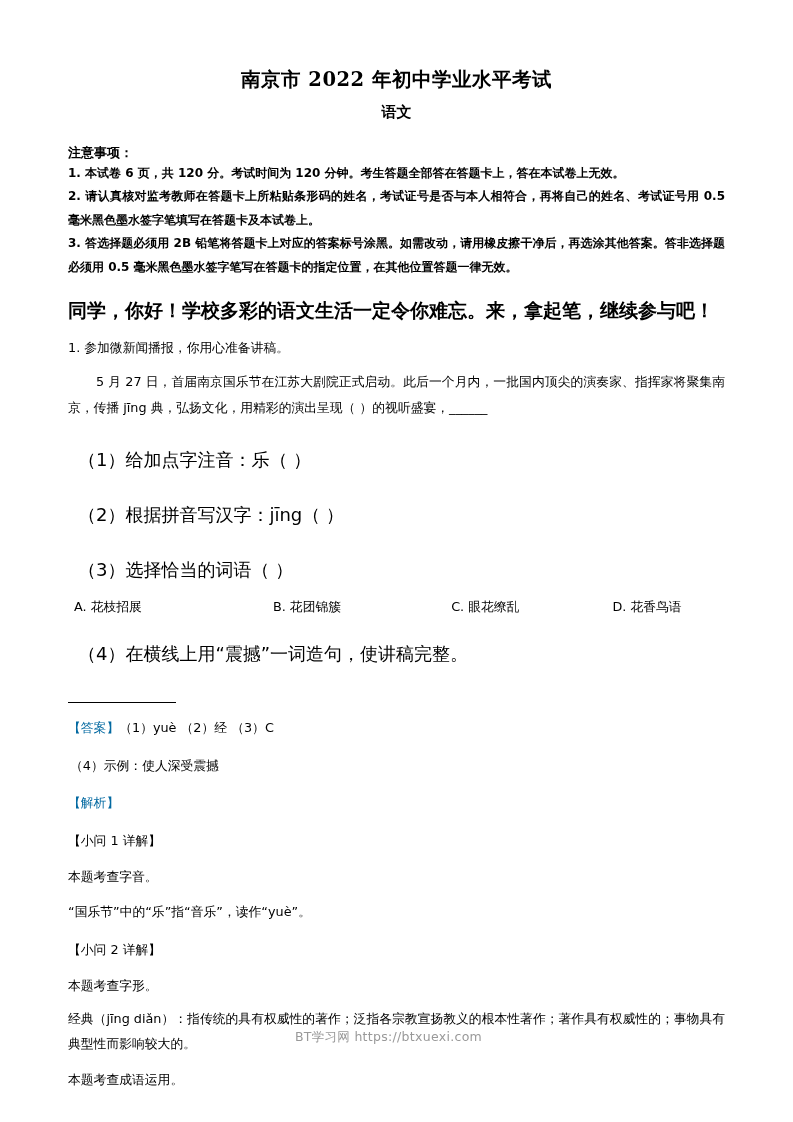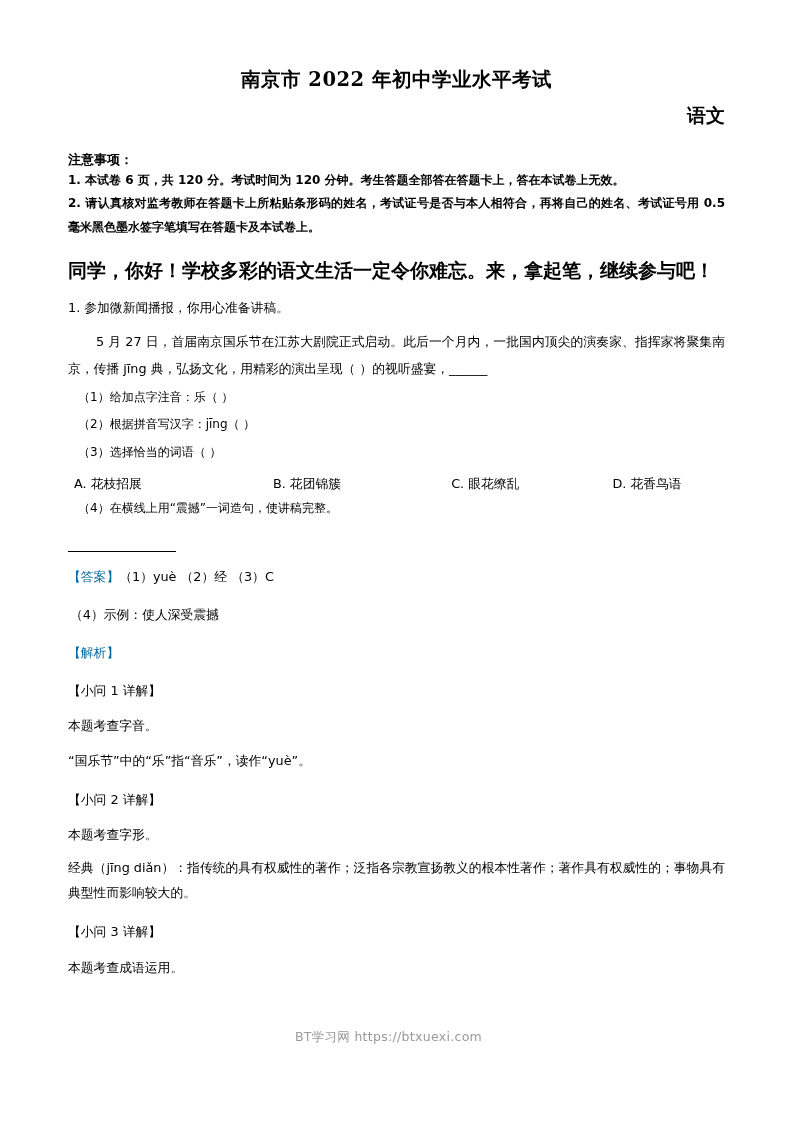--- a/index.html
+++ b/index.html
@@ -24,22 +24,22 @@
   }
   .doc-title {
     text-align: center;
     font-size: 19.5px;
     font-weight: bold;
     letter-spacing: 0.5px;
     margin: 14px 0 0 0;
     font-family: "DejaVu Serif", "Liberation Serif", serif;
   }
   .doc-subtitle {
-    text-align: right;
-    font-size: 19px;
+    text-align: center;
+    font-size: 15px;
     font-weight: bold;
     margin: 10px 0 0 0;
     font-family: "DejaVu Serif", "Liberation Serif", serif;
   }
   .notice-head {
     font-size: 13px;
     font-weight: bold;
     margin: 22px 0 0 0;
   }
   .notice-item {
@@ -64,23 +64,23 @@
     text-indent: 28px;
   }
   .q-para {
     font-size: 12.8px;
     line-height: 2.05;
     margin-top: 8px;
     text-align: justify;
     text-justify: inter-ideograph;
   }
   .sub-q {
-    font-size: 12px;
+    font-size: 18px;
     line-height: 1.95;
-    margin-top: 4px;
+    margin-top: 20px;
     padding-left: 10px;
   }
   .options {
     font-size: 12.8px;
     margin-top: 12px;
     display: flex;
     padding-left: 6px;
   }
   .options .opt {
     white-space: nowrap;
@@ -141,20 +141,21 @@
 <body>
 
 <div class="page">
 
   <div class="doc-title">南京市 2022 年初中学业水平考试</div>
   <div class="doc-subtitle">语文</div>
 
   <div class="notice-head">注意事项：</div>
   <div class="notice-item">1. 本试卷 6 页，共 120 分。考试时间为 120 分钟。考生答题全部答在答题卡上，答在本试卷上无效。</div>
   <div class="notice-item">2. 请认真核对监考教师在答题卡上所粘贴条形码的姓名，考试证号是否与本人相符合，再将自己的姓名、考试证号用 0.5 毫米黑色墨水签字笔填写在答题卡及本试卷上。</div>
+  <div class="notice-item">3. 答选择题必须用 2B 铅笔将答题卡上对应的答案标号涂黑。如需改动，请用橡皮擦干净后，再选涂其他答案。答非选择题必须用 0.5 毫米黑色墨水签字笔写在答题卡的指定位置，在其他位置答题一律无效。</div>
 
   <div class="greeting">同学，你好！学校多彩的语文生活一定令你难忘。来，拿起笔，继续参与吧！</div>
 
   <div class="q-line">1. 参加微新闻播报，你用心准备讲稿。</div>
   <div class="q-para q-indent">5 月 27 日，首届南京国乐节在江苏大剧院正式启动。此后一个月内，一批国内顶尖的演奏家、指挥家将聚集南京，传播 jīng 典，弘扬文化，用精彩的演出呈现（     ）的视听盛宴，______</div>
 
   <div class="sub-q">（1）给加点字注音：乐（         ）</div>
   <div class="sub-q">（2）根据拼音写汉字：jīng（         ）</div>
   <div class="sub-q">（3）选择恰当的词语（     ）</div>
 
@@ -179,17 +180,16 @@
   </div>
 
   <div class="sub-head">【小问 1 详解】</div>
   <div class="body-line">本题考查字音。</div>
   <div class="body-line">“国乐节”中的“乐”指“音乐”，读作“yuè”。</div>
 
   <div class="sub-head">【小问 2 详解】</div>
   <div class="body-line">本题考查字形。</div>
   <div class="body-line2">经典（jīng diǎn）：指传统的具有权威性的著作；泛指各宗教宣扬教义的根本性著作；著作具有权威性的；事物具有典型性而影响较大的。</div>
 
-  <div class="sub-head">【小问 3 详解】</div>
   <div class="body-line">本题考查成语运用。</div>
 
   <div class="footer">BT学习网 https://btxuexi.com</div>
 </div>
 
 </body></html>

